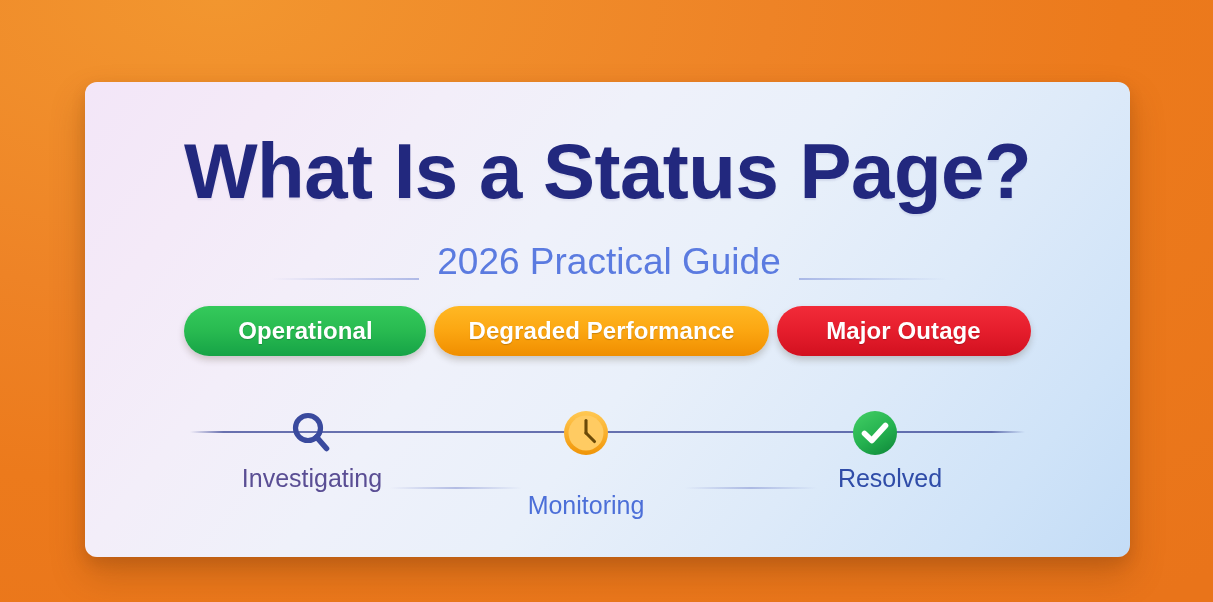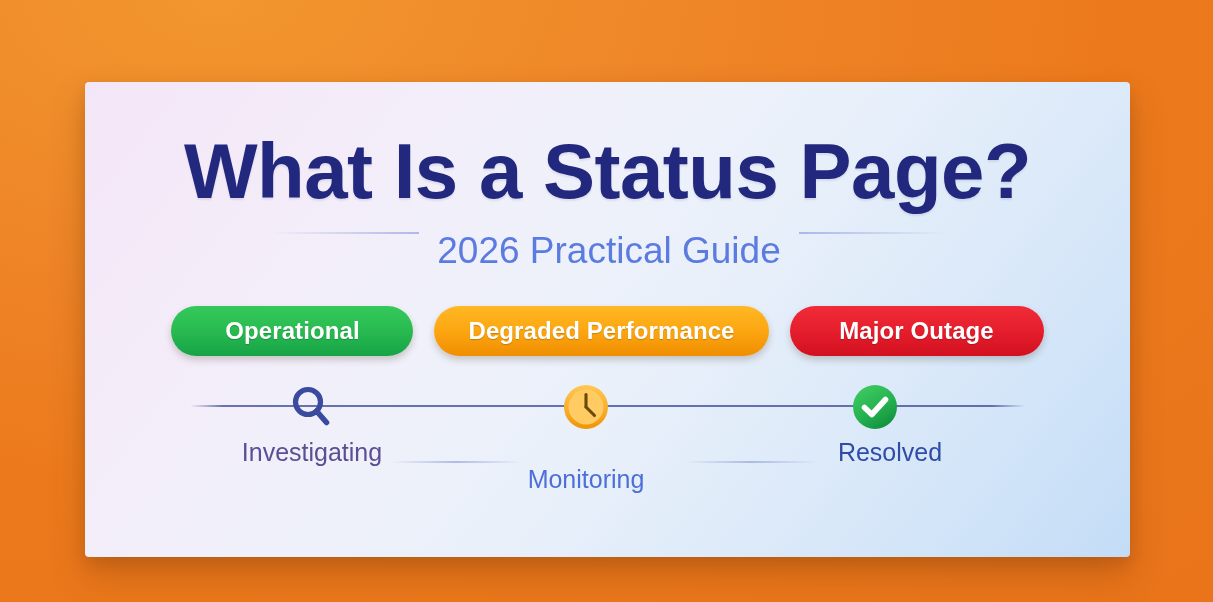--- a/index.html
+++ b/index.html
@@ -14,21 +14,21 @@
     background:
       radial-gradient(120% 130% at 18% 0%, #F2962F 0%, #EE8326 38%, #EC7A1C 62%, #E9741A 100%);
     position:relative;
   }
 
   
   #card {
     position:absolute;
     left:85px; top:82px;
     width:1045px; height:475px;
-    border-radius:4px;
+    border-radius:12px;
     background:
       linear-gradient(128deg,
         #F3E6F8 0%,
         #F4EAF8 14%,
         #F3EEF9 26%,
         #EFF1FA 40%,
         #E9F0FA 55%,
         #DDEAF9 72%,
         #CFE3F8 88%,
         #C3DCF6 100%);
@@ -52,21 +52,21 @@
     text-shadow:0 2px 2px rgba(40,40,120,0.10);
     white-space:nowrap;
   }
 
   
   #subtitle-row {
     position:absolute;
     left:3px; right:0; top:150px;
     height:48px;
     display:flex;
-    align-items:flex-start;
+    align-items:flex-end;
     justify-content:center;
     gap:18px;
   }
   .sub-rule {
     height:2px; width:148px; flex:none;
   }
   .sub-rule.left {
     background:linear-gradient(to right, rgba(120,140,215,0.0), rgba(120,140,215,0.55));
   }
   .sub-rule.right {
@@ -80,21 +80,21 @@
     line-height:1;
   }
 
   
   #badges {
     position:absolute;
     left:0; right:0; top:224px;
     display:flex;
     align-items:center;
     justify-content:center;
-    gap:21px;
+    gap:8px;
   }
   .badge {
     height:50px;
     border-radius:25px;
     display:flex;
     align-items:center;
     justify-content:center;
     padding:0 34px;
     color:#FFFFFF;
     font-size:24px;
@@ -104,21 +104,21 @@
     text-shadow:0 1px 1px rgba(0,0,0,0.20);
     box-shadow:0 4px 7px rgba(60,40,20,0.22);
   }
   .badge.green  { background:linear-gradient(to bottom,#35C95B 0%,#29BB51 48%,#16A346 100%); min-width:242px; }
   .badge.orange { background:linear-gradient(to bottom,#FFB824 0%,#FCA712 48%,#F08E00 100%); min-width:297px; }
   .badge.red    { background:linear-gradient(to bottom,#F22B39 0%,#E61E2D 48%,#D2101F 100%); min-width:254px; }
 
   
   #timeline {
     position:absolute;
-    left:105px; right:105px; top:300px;
+    left:105px; right:105px; top:326px;
     height:100px;
   }
 
   #track {
     position:absolute;
     left:0; right:0; top:23px;
     height:2px;
     background:linear-gradient(to right,
       rgba(58,70,150,0.0) 0%,
       rgba(58,70,150,0.75) 4%,

